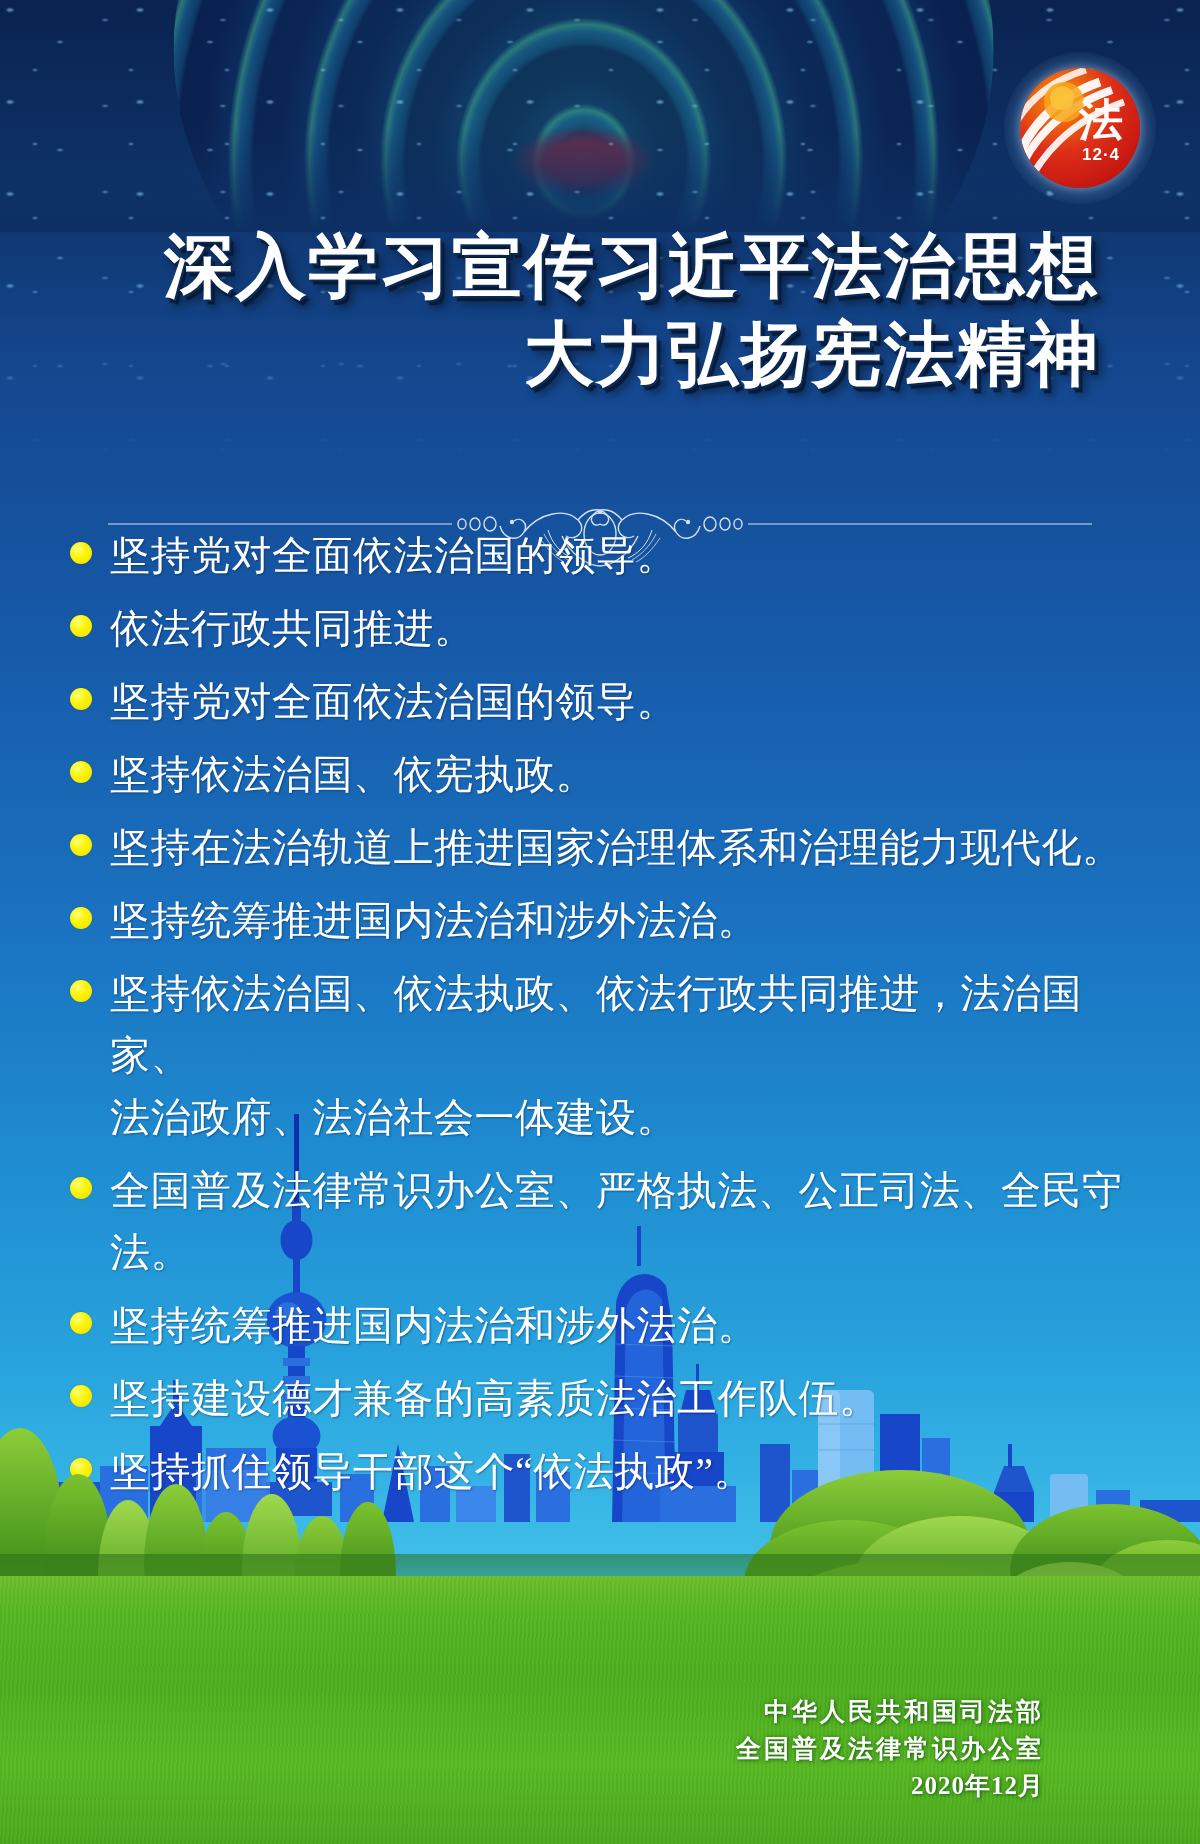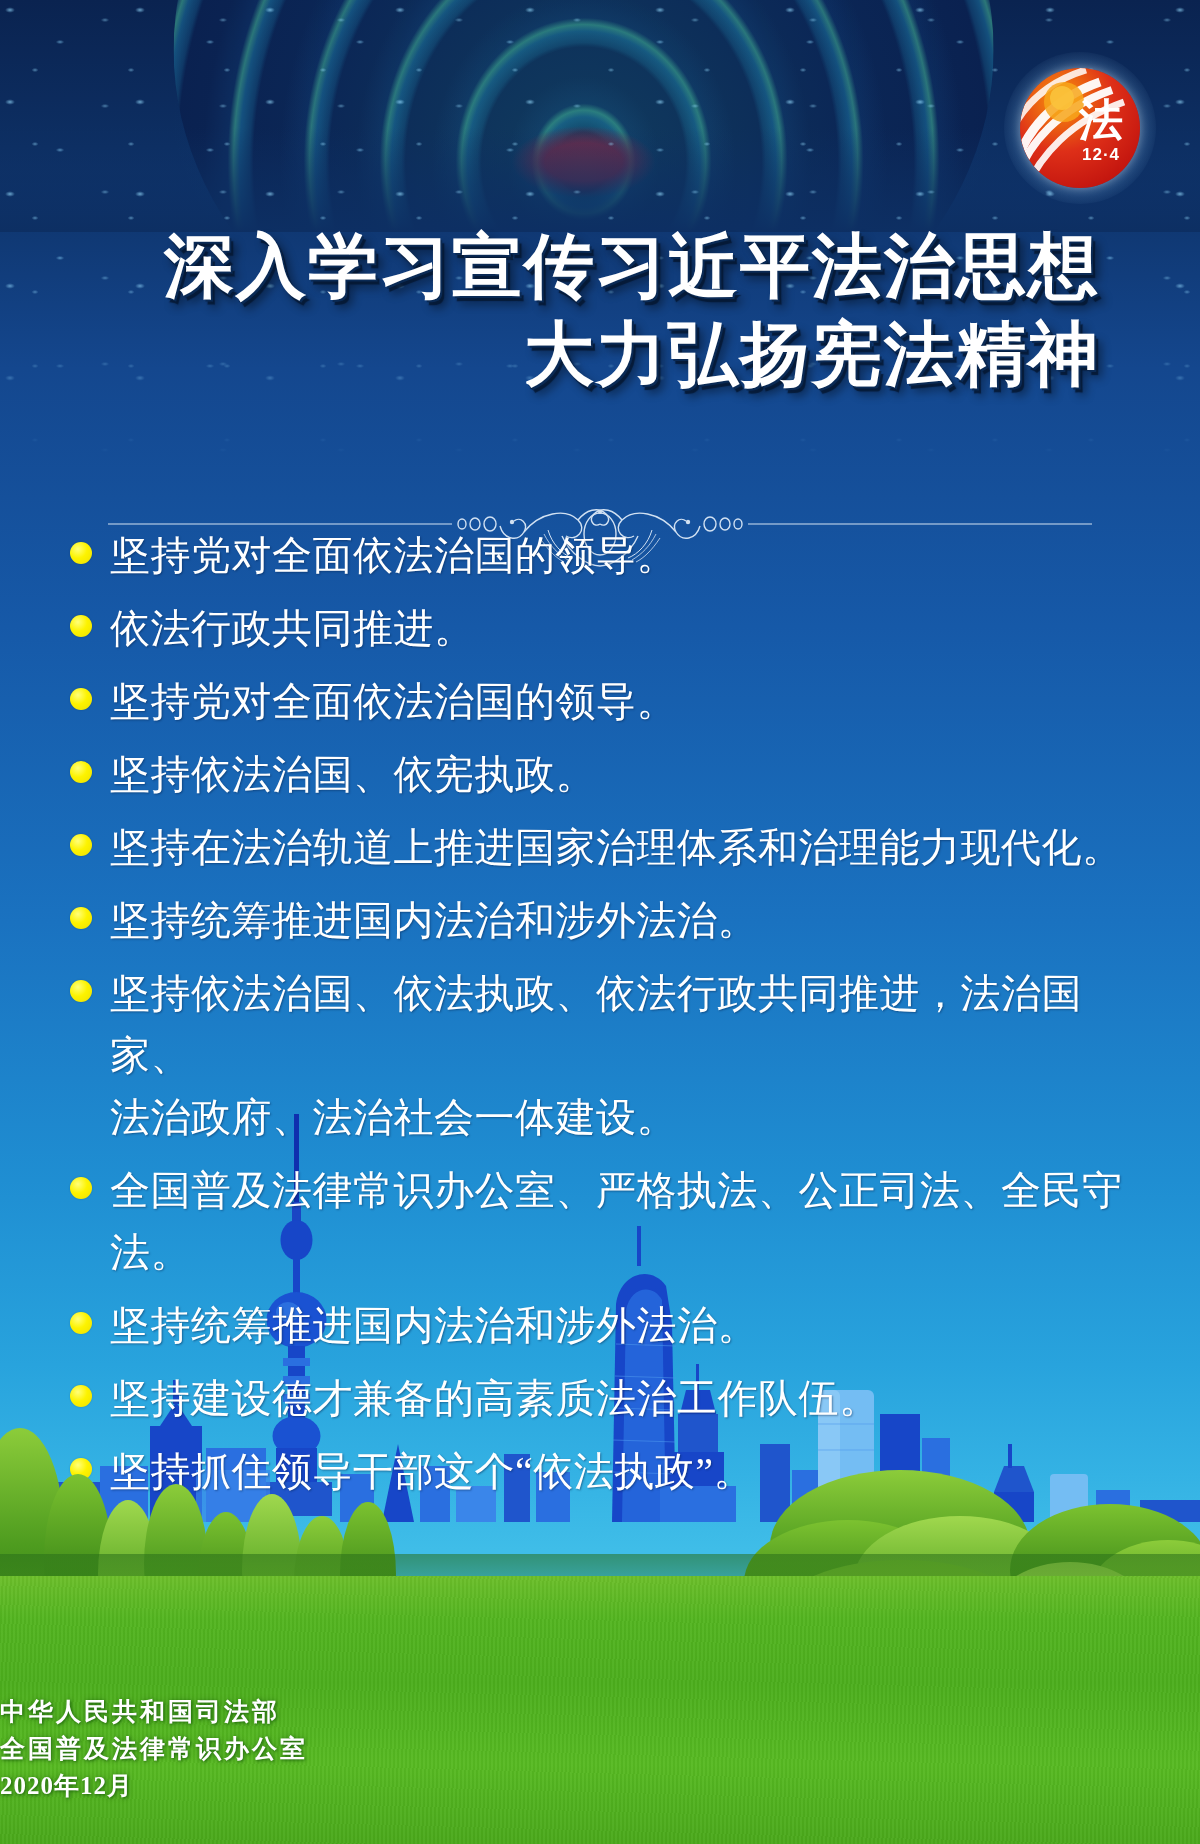--- a/index.html
+++ b/index.html
@@ -217,21 +217,21 @@
     width: 1200px; height: 80px;
     background: linear-gradient(180deg, rgba(40,110,25,0.55) 0%, rgba(70,150,30,0.10) 70%, rgba(0,0,0,0) 100%);
   }
 
   
   .footer {
     position: absolute;
     left: 0;
     bottom: 40px;
     width: 1044px;
-    text-align: left;
+    text-align: right;
     color: #ffffff;
     font-family: "Liberation Serif", "DejaVu Serif", serif;
     font-weight: 700;
     font-size: 25px;
     line-height: 37px;
     letter-spacing: 3px;
     text-shadow: 1px 1px 3px rgba(0,60,0,0.55), 0 0 6px rgba(0,50,0,0.35);
   }
   .footer div { display: block; }
   .footer .date { letter-spacing: 1px; }

